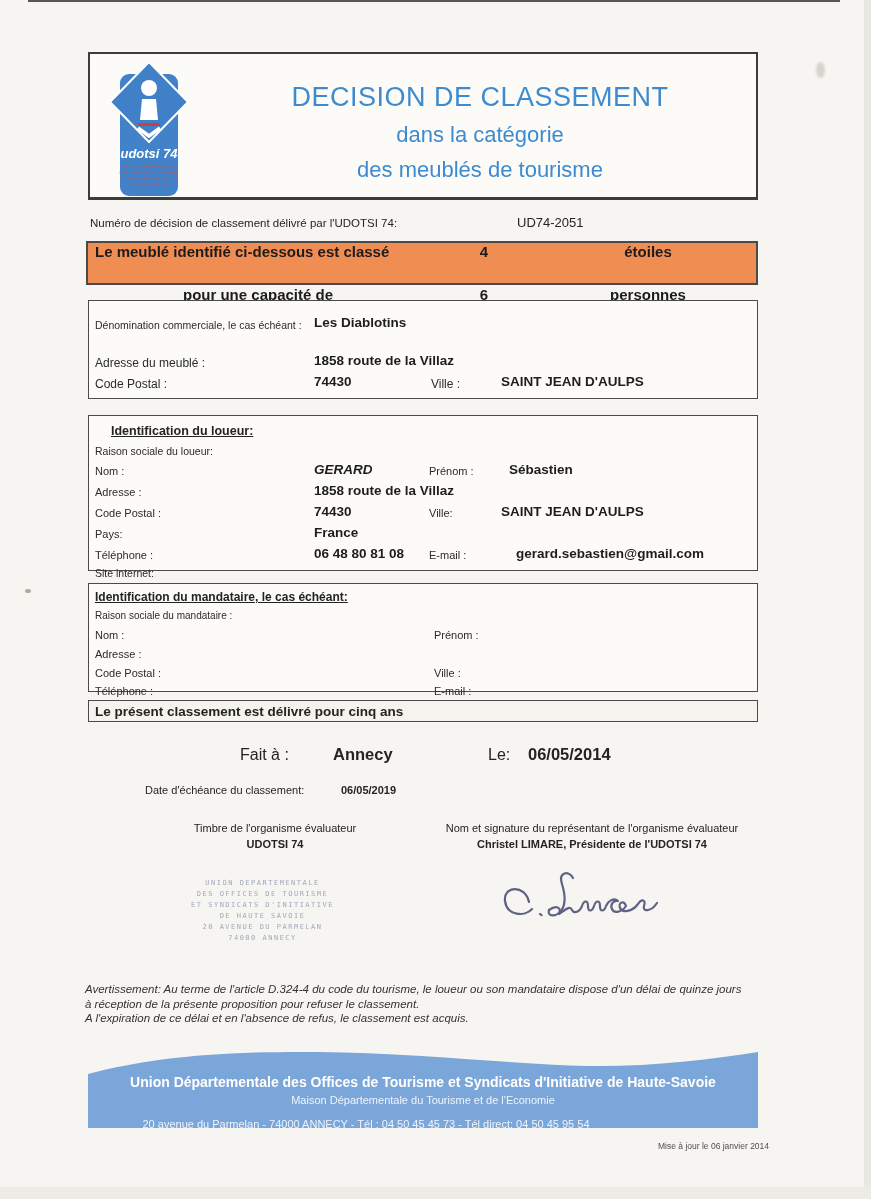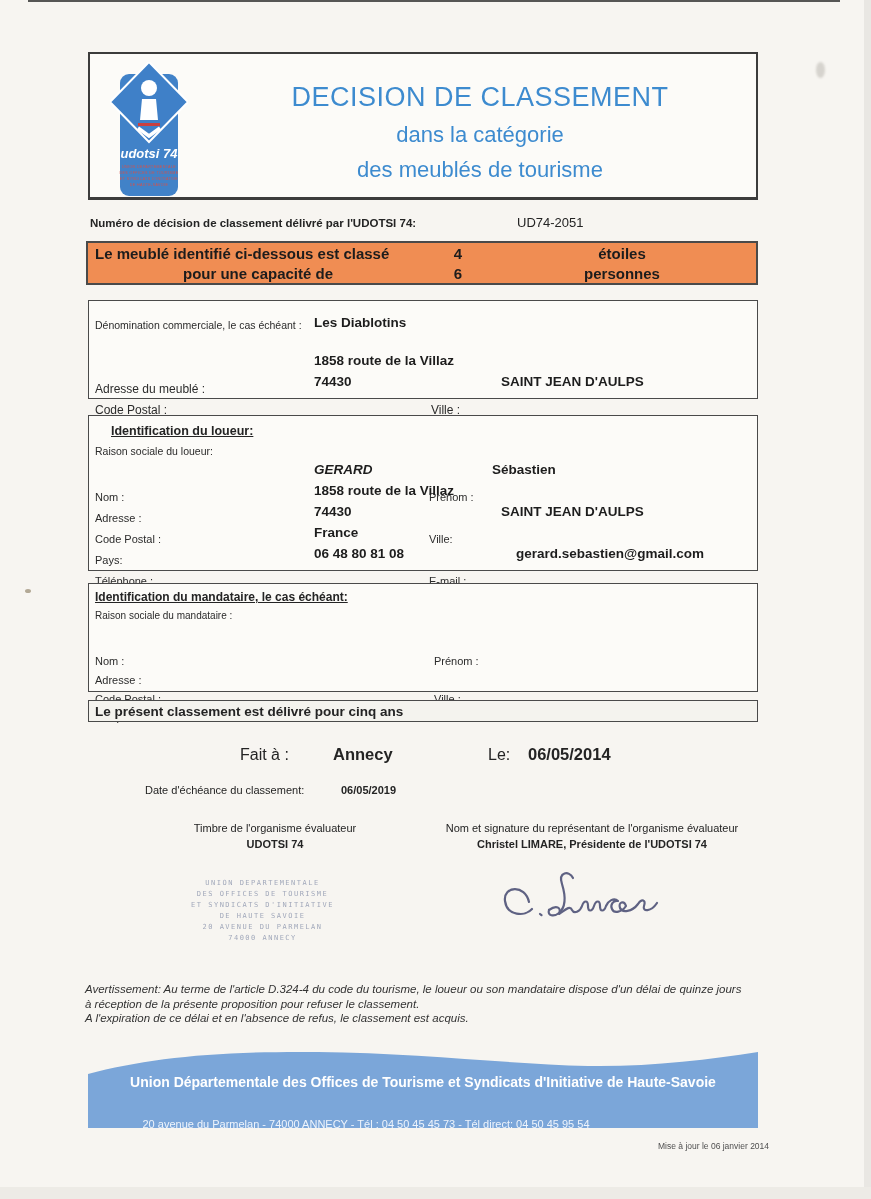--- a/index.html
+++ b/index.html
@@ -18,35 +18,35 @@
 
   
   .header-box{position:absolute;left:88px;top:52px;width:670px;height:148px;
     border:2px solid #3c3c3c;border-bottom-width:3px;background:#fcfbf8;box-sizing:border-box;}
   .logo{position:absolute;left:20px;top:8px;width:78px;height:136px;}
   .titles{position:absolute;left:130px;top:28px;width:520px;text-align:center;color:#3d8bcf;}
   .title-1{font-size:27px;letter-spacing:.5px;}
   .title-2,.title-3{font-size:22px;margin-top:9px;}
 
   
-  .dec-label{position:absolute;left:90px;top:217px;font-size:11.5px;font-weight:bold;}
+  .dec-label{position:absolute;left:90px;top:217px;font-size:11.5px;font-weight:normal;}
   .dec-value{position:absolute;left:517px;top:215px;font-size:13px;}
 
   
   .banner{position:absolute;left:86px;top:241px;width:672px;height:44px;box-sizing:border-box;
     border:2px solid #4a4a4a;background:#f08d53;display:grid;
     grid-template-columns:340px 60px 1fr;grid-template-rows:1fr 1fr;
-    font-size:15px;font-weight:bold;color:#1c1c1c;align-items:center;}
+    font-size:15px;font-weight:bold;color:#1c1c1c;align-items:center;gap:26px;}
   .banner .c1a{padding-left:7px;}
   .banner .c1b,.banner .num,.banner .unit{text-align:center;}
 
   
   .fbox{position:absolute;left:88px;width:670px;border:1.5px solid #4a4a4a;background:#fcfbf8;box-sizing:border-box;}
   .fbox span{position:absolute;white-space:nowrap;text-align:center;}
-  .lbl{font-size:11px;color:#2b2b2b;margin-top:26px;}
+  .lbl{font-size:11px;color:#2b2b2b;}
   .lbl-sm{font-size:10.5px;color:#2b2b2b;}
   .val{font-size:13.5px;font-weight:bold;color:#1d1d1d;}
   .sec-title{font-size:12.5px;font-weight:bold;text-decoration:underline;}
 
   .box-property{top:300px;height:99px;}
   .box-landlord{top:415px;height:156px;}
   .box-agent{top:583px;height:109px;}
   .box-validity{top:700px;height:22px;background:#f4f3ee;}
   .validity-text{position:absolute;left:6px;top:3px;font-size:13.5px;font-weight:bold;}
 
@@ -136,21 +136,21 @@
     <span class="lbl" style="left:342px;top:76px;font-size:12px;">Ville :</span>
     <span class="val" style="left:412px;top:73px;">SAINT JEAN D'AULPS</span>
   </div>
 
   <div class="fbox box-landlord">
     <span class="sec-title" style="left:6px;top:8px;padding-left:16px;">Identification du loueur:</span>
     <span class="lbl-sm" style="left:6px;top:29px;">Raison sociale du loueur:</span>
     <span class="lbl" style="left:6px;top:49px;">Nom :</span>
     <span class="val" style="left:225px;top:46px;font-style:italic;">GERARD</span>
     <span class="lbl" style="left:340px;top:49px;">Prénom :</span>
-    <span class="val" style="left:403px;top:46px;">Sébastien</span>
+    <span class="val" style="left:420px;top:46px;">Sébastien</span>
     <span class="lbl" style="left:6px;top:70px;">Adresse :</span>
     <span class="val" style="left:225px;top:67px;">1858 route de la Villaz</span>
     <span class="lbl" style="left:6px;top:91px;">Code Postal :</span>
     <span class="val" style="left:225px;top:88px;">74430</span>
     <span class="lbl" style="left:340px;top:91px;">Ville:</span>
     <span class="val" style="left:412px;top:88px;">SAINT JEAN D'AULPS</span>
     <span class="lbl" style="left:6px;top:112px;">Pays:</span>
     <span class="val" style="left:225px;top:109px;">France</span>
     <span class="lbl" style="left:6px;top:133px;">Téléphone :</span>
     <span class="val" style="left:225px;top:130px;">06 48 80 81 08</span>
@@ -213,18 +213,19 @@
     <div>Avertissement: Au terme de l'article D.324-4 du code du tourisme, le loueur ou son mandataire dispose d'un délai de quinze jours</div>
     <div>à réception de la présente proposition pour refuser le classement.</div>
     <div>A l'expiration de ce délai et en l'absence de refus, le classement est acquis.</div>
   </div>
 
   <div class="footer">
     <svg width="670" height="84" viewBox="0 0 670 84">
       <path d="M0,26 C60,10 130,3 230,4 C330,5 420,16 500,18 C560,19 620,12 670,4 L670,80 L0,80 Z" fill="#7ba6d9"></path>
     </svg>
     <div class="f1">Union Départementale des Offices de Tourisme et Syndicats d'Initiative de Haute-Savoie</div>
+    <div class="f2">Maison Départementale du Tourisme et de l'Economie</div>
     <div class="f3">20 avenue du Parmelan - 74000 ANNECY - Tél : 04 50 45 45 73 - Tél direct: 04 50 45 95 54</div>
   </div>
 
   <div class="updated">Mise à jour le 06 janvier 2014</div>
 
 </div>
 
 </body></html>

